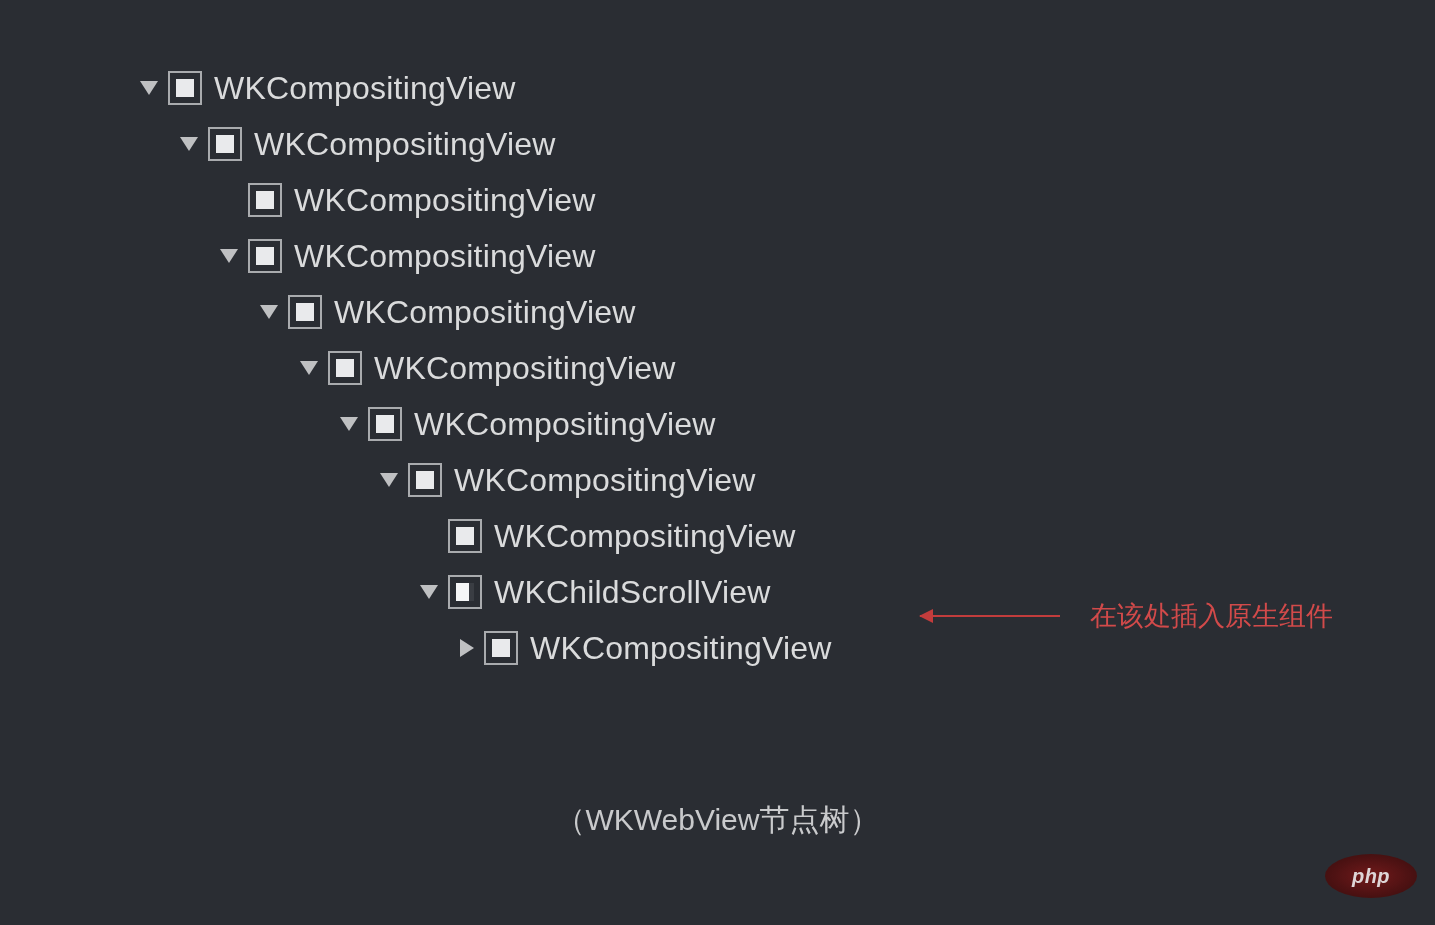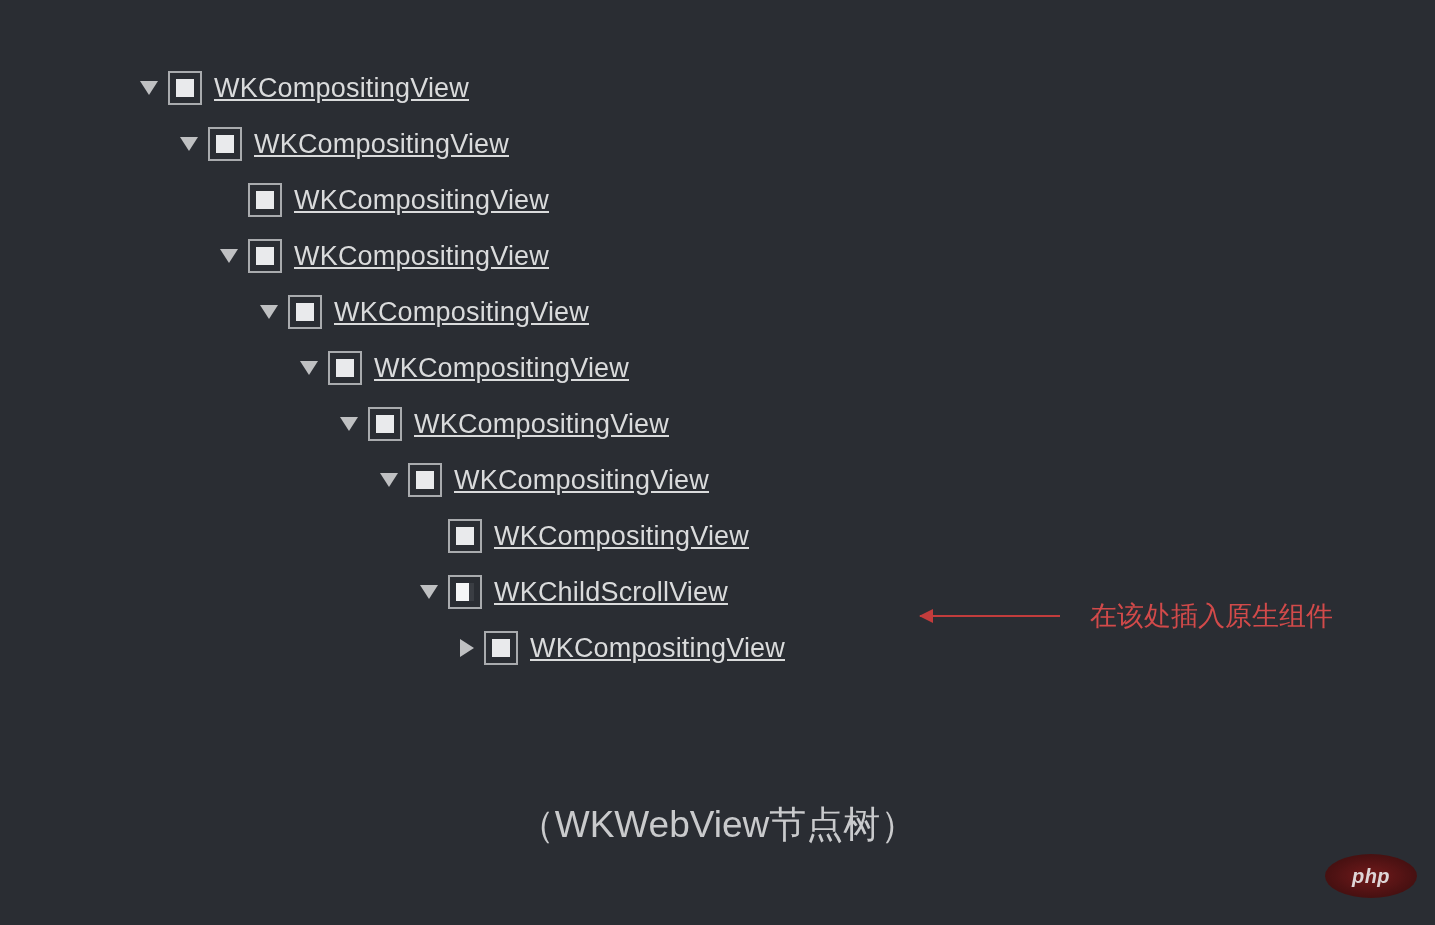--- a/index.html
+++ b/index.html
@@ -50,24 +50,23 @@
   }
   .view-icon .inner {
     width: 18px; height: 18px;
     background: #e9eaec;
   }
   .view-icon .inner.scroll {
     background: linear-gradient(90deg, #f5f6f7 70%, #3a3d43 70%);
   }
   .label {
     color: #dadbdc;
-    font-size: 27px;
+    font-size: 32px;
     font-weight: 400;
     letter-spacing: 0.2px;
-    text-decoration: underline;
   }
   .annotation-row {
     position: absolute;
     left: 780px;
     display: flex;
     align-items: center;
     margin-top: 47px;
   }
   .arrow-line {
     width: 140px;
@@ -88,21 +87,21 @@
     font-size: 27px;
     margin-left: 30px;
     white-space: nowrap;
   }
   .caption {
     position: absolute;
     width: 100%;
     top: 800px;
     text-align: center;
     color: #c9cacc;
-    font-size: 37px;
+    font-size: 30px;
   }
   .left-paren, .right-paren {
     font-family: Arial, sans-serif;
   }
   .watermark {
     position: absolute;
     right: 18px;
     bottom: 27px;
     width: 92px; height: 44px;
     background: radial-gradient(ellipse at center, #7a1818 0%, #4a0e0e 70%);

